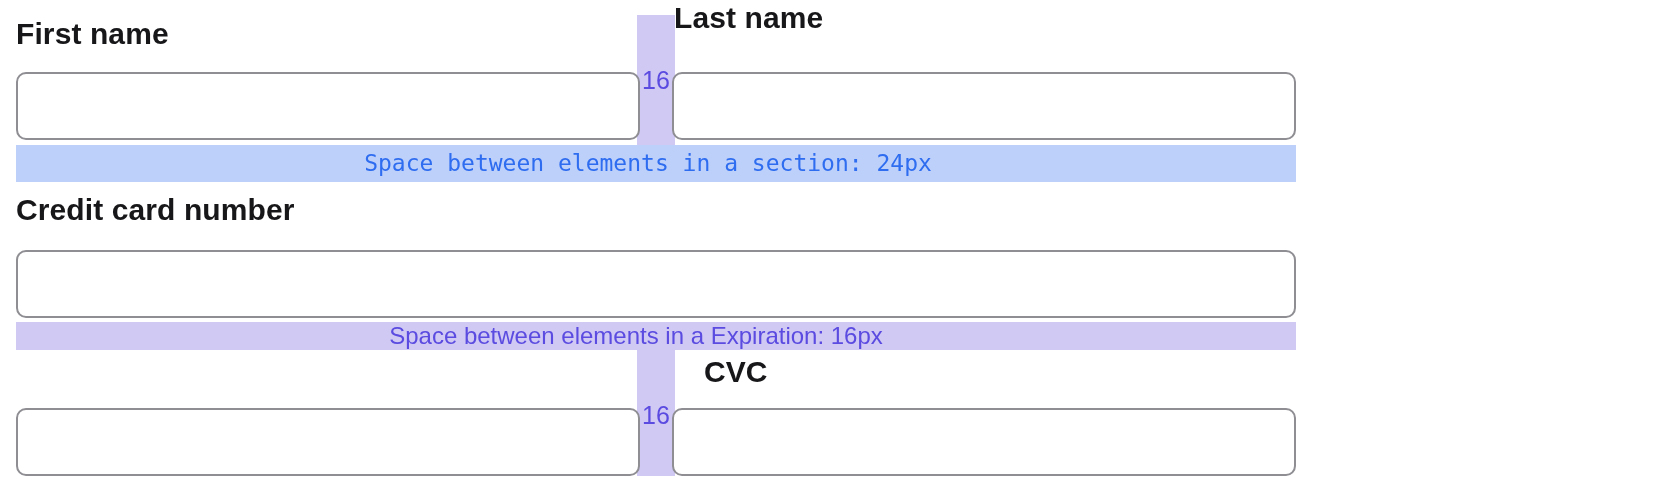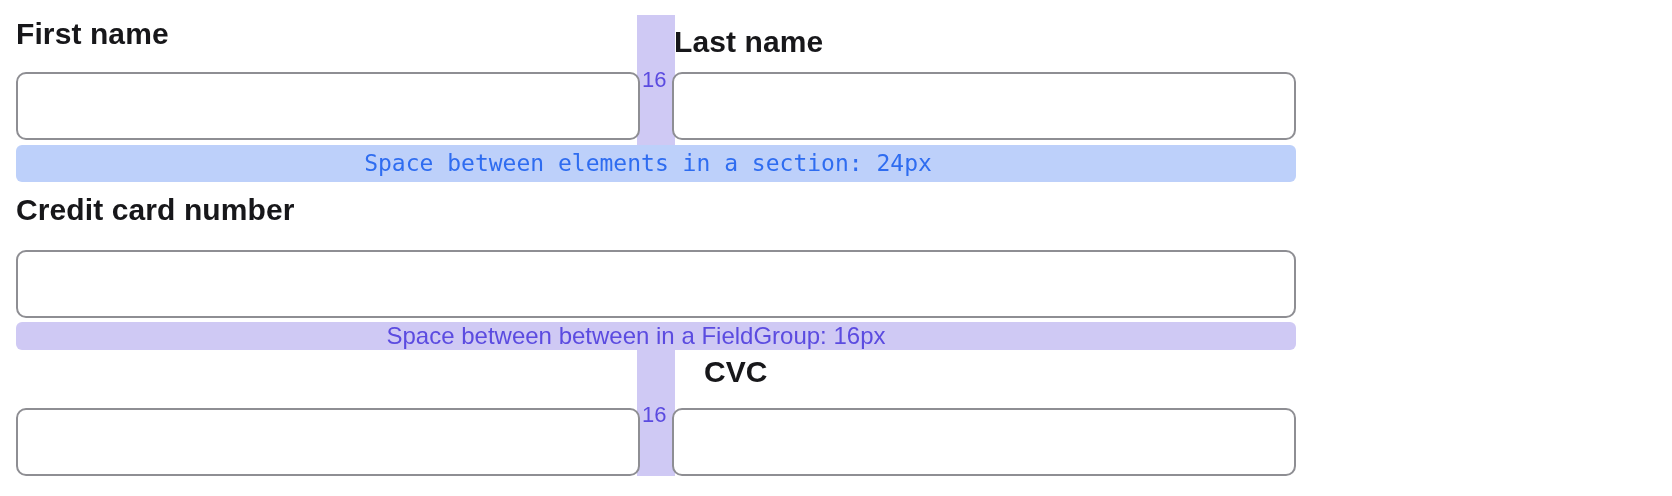--- a/index.html
+++ b/index.html
@@ -44,34 +44,33 @@
     left: 637px;
     width: 38px;
     background: var(--gap-band-bg);
     z-index: 0;
   }
   .vband-top { top: 15px; height: 130px; }
   .vband-bottom { top: 350px; height: 127px; }
   .gap-value {
     position: absolute;
     z-index: 2;
-    font-size: 22px;
+    font-size: 25px;
     line-height: 26px;
     color: var(--gap-text);
     white-space: nowrap;
   }
   .hband {
     position: absolute;
     left: 16px;
     width: 1280px;
     box-sizing: border-box;
     text-align: center;
     white-space: nowrap;
     z-index: 2;
-    border-radius: 6px;
   }
   .hband-blue {
     top: 145px;
     height: 37px;
     line-height: 37px;
     padding-right: 16px;
     background: var(--section-band-bg);
     color: var(--section-band-text);
     font-family: "DejaVu Sans Mono", monospace;
     font-size: 23px;
@@ -89,36 +88,36 @@
 </style>
 </head>
 <body>
 
 <div class="canvas">
 
   <div class="vband vband-top"></div>
   <div class="vband vband-bottom"></div>
 
   <div class="field-label" style="left:16px; top:16px;">First name</div>
-  <div class="field-label" style="left:674px; top:24px;">Last name</div>
+  <div class="field-label" style="left:674px; top:0;">Last name</div>
 
   <div class="gap-value" style="left:642px; top:67px;">16</div>
 
   <input type="text" class="text-input" style="left: 16px; top: 72px; width: 624px;">
   <input type="text" class="text-input" style="left: 672px; top: 72px; width: 624px;">
 
   <div class="hband hband-blue">
     <span>Space between elements in a section: 24px</span>
   </div>
 
   <div class="field-label" style="left:16px; top:192px;">Credit card number</div>
   <input type="text" class="text-input" style="left: 16px; top: 250px; width: 1280px;">
 
   <div class="hband hband-purple">
-    <span>Space between between in a FieldGroup: 16px</span>
+    <span>Space between elements in a Expiration: 16px</span>
   </div>
 
   <div class="field-label" style="left:704px; top:354px;">CVC</div>
 
   <div class="gap-value" style="left:642px; top:402px;">16</div>
 
   <input type="text" class="text-input" style="left: 16px; top: 408px; width: 624px;">
   <input type="text" class="text-input" style="left: 672px; top: 408px; width: 624px;">
 
 </div>

